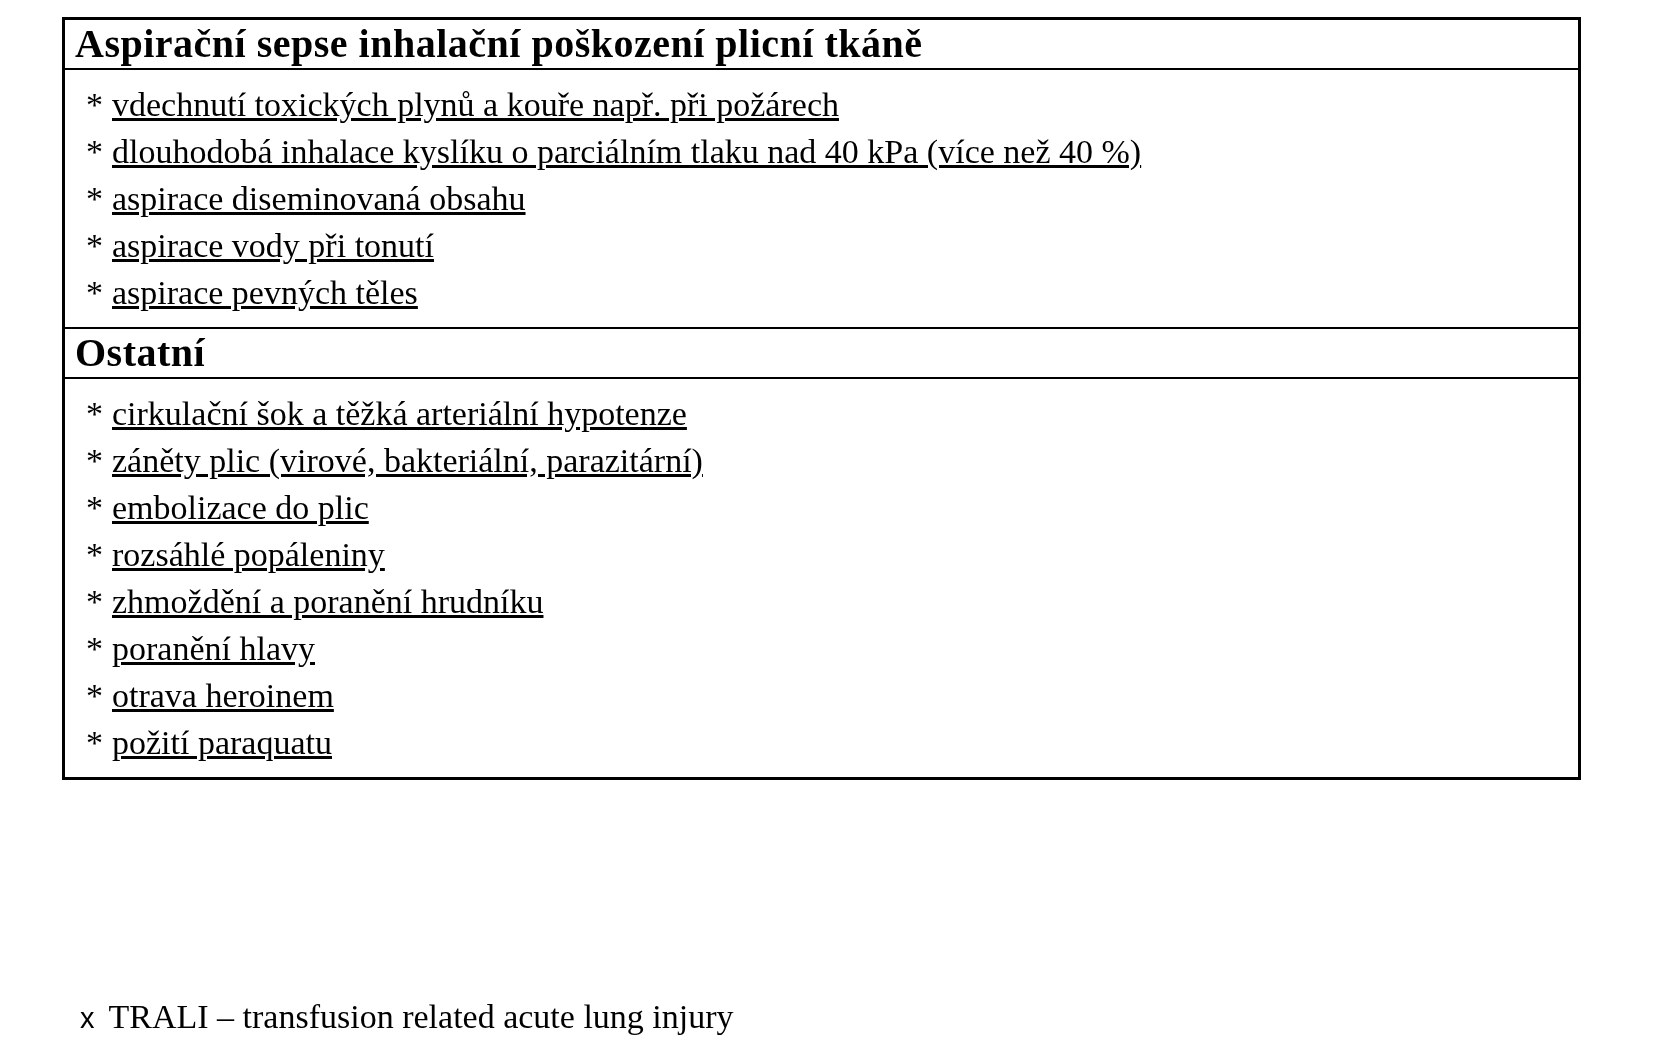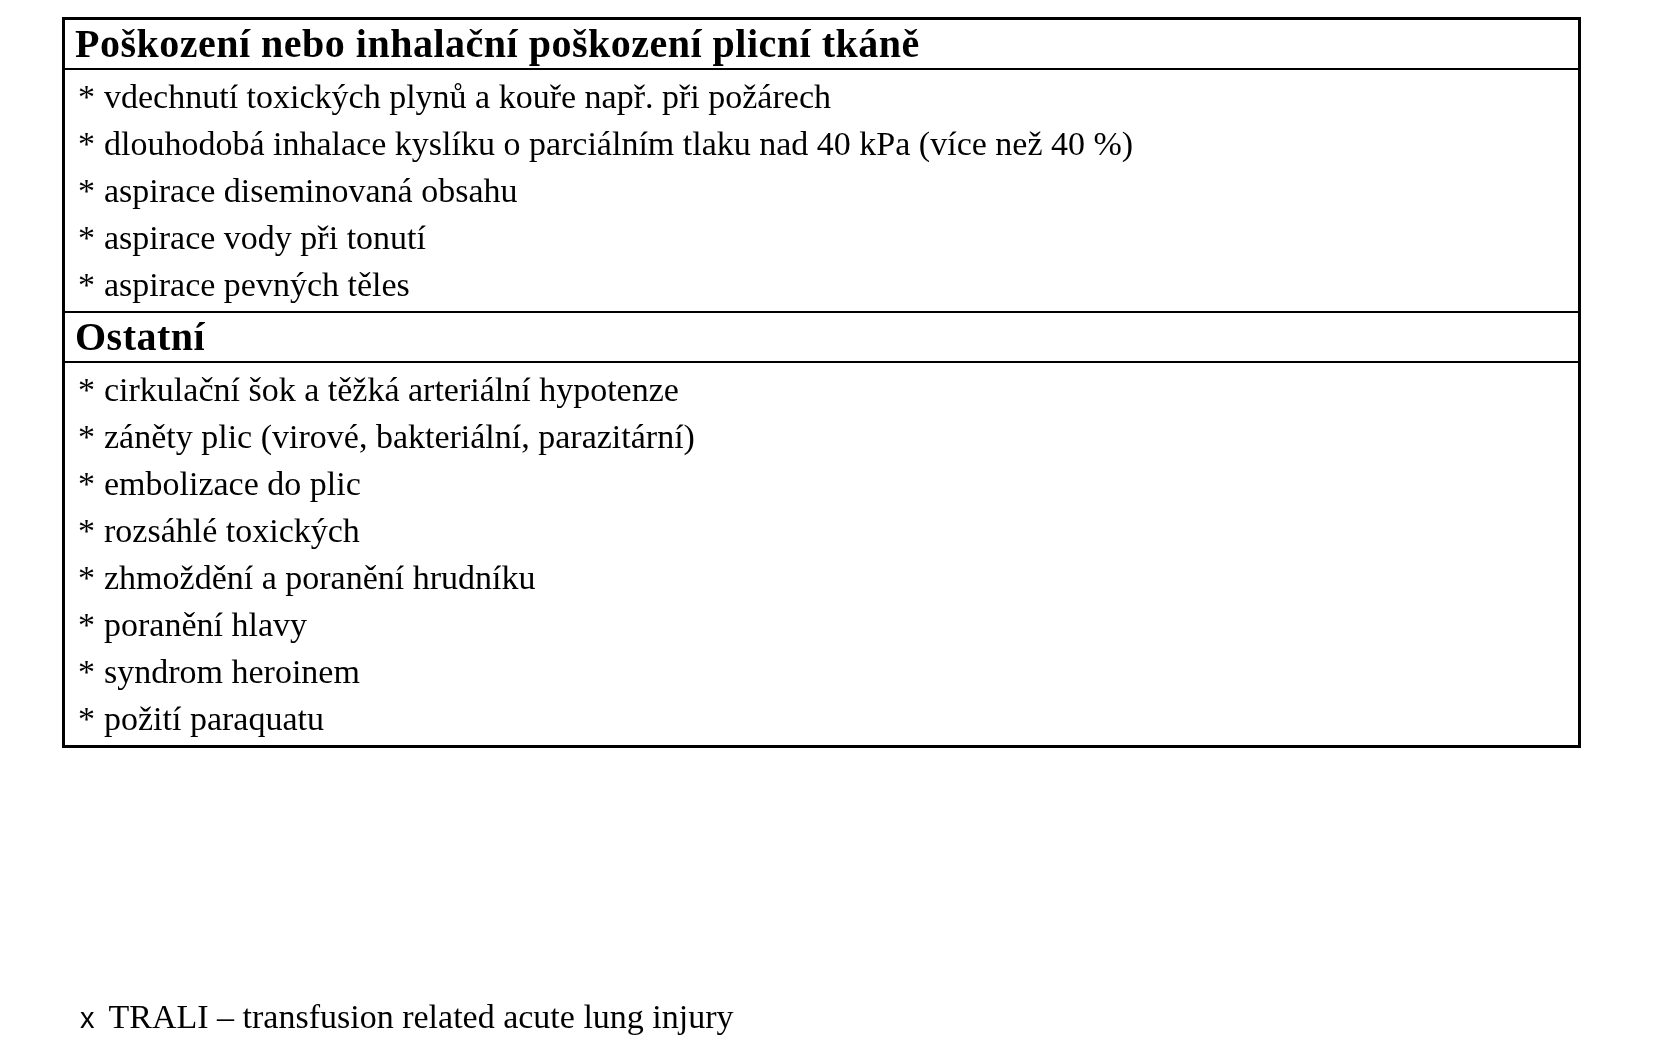--- a/index.html
+++ b/index.html
@@ -30,22 +30,23 @@
   .section-header {
     font-weight: bold;
     font-size: 40px;
     line-height: 46px;
     padding: 1px 10px;
     border-bottom: 2px solid #000000;
     letter-spacing: 0.5px;
   }
   ul.items {
     list-style: none;
-    margin: 0;
+    margin: 8px;
     padding: 3px 10px 3px 10px;
+    text-decoration: underline;
   }
   li.item {
     font-size: 34px;
     line-height: 47px;
     white-space: nowrap;
   }
   .bullet {
     display: inline-block;
     width: 26px;
     margin-left: 3px;
@@ -65,41 +66,41 @@
     display: inline-block;
     margin-right: 14px;
   }
 </style>
 </head>
 <body>
 
 <div class="etiology-table">
 
   <div class="section">
-    <div class="section-header">Poškození nebo inhalační poškození plicní tkáně</div>
+    <div class="section-header">Aspirační sepse inhalační poškození plicní tkáně</div>
     <ul class="items">
       <li class="item"><span class="bullet">*</span><span class="item-text">vdechnutí toxických plynů a kouře např. při požárech</span></li>
       <li class="item"><span class="bullet">*</span><span class="item-text">dlouhodobá inhalace kyslíku o parciálním tlaku nad 40 kPa (více než 40 %)</span></li>
       <li class="item"><span class="bullet">*</span><span class="item-text">aspirace diseminovaná obsahu</span></li>
       <li class="item"><span class="bullet">*</span><span class="item-text">aspirace vody při tonutí</span></li>
       <li class="item"><span class="bullet">*</span><span class="item-text">aspirace pevných těles</span></li>
     </ul>
   </div>
 
 
   <div class="section">
     <div class="section-header">Ostatní</div>
     <ul class="items">
       <li class="item"><span class="bullet">*</span><span class="item-text">cirkulační šok a těžká arteriální hypotenze</span></li>
       <li class="item"><span class="bullet">*</span><span class="item-text">záněty plic (virové, bakteriální, parazitární)</span></li>
       <li class="item"><span class="bullet">*</span><span class="item-text">embolizace do plic</span></li>
-      <li class="item"><span class="bullet">*</span><span class="item-text">rozsáhlé toxických</span></li>
+      <li class="item"><span class="bullet">*</span><span class="item-text">rozsáhlé popáleniny</span></li>
       <li class="item"><span class="bullet">*</span><span class="item-text">zhmoždění a poranění hrudníku</span></li>
       <li class="item"><span class="bullet">*</span><span class="item-text">poranění hlavy</span></li>
-      <li class="item"><span class="bullet">*</span><span class="item-text">syndrom heroinem</span></li>
+      <li class="item"><span class="bullet">*</span><span class="item-text">otrava heroinem</span></li>
       <li class="item"><span class="bullet">*</span><span class="item-text">požití paraquatu</span></li>
     </ul>
   </div>
 
 </div>
 
 <div class="footnote">
   <span class="fn-marker">x</span><span class="fn-text">TRALI – transfusion related acute lung injury</span>
 </div>
 

